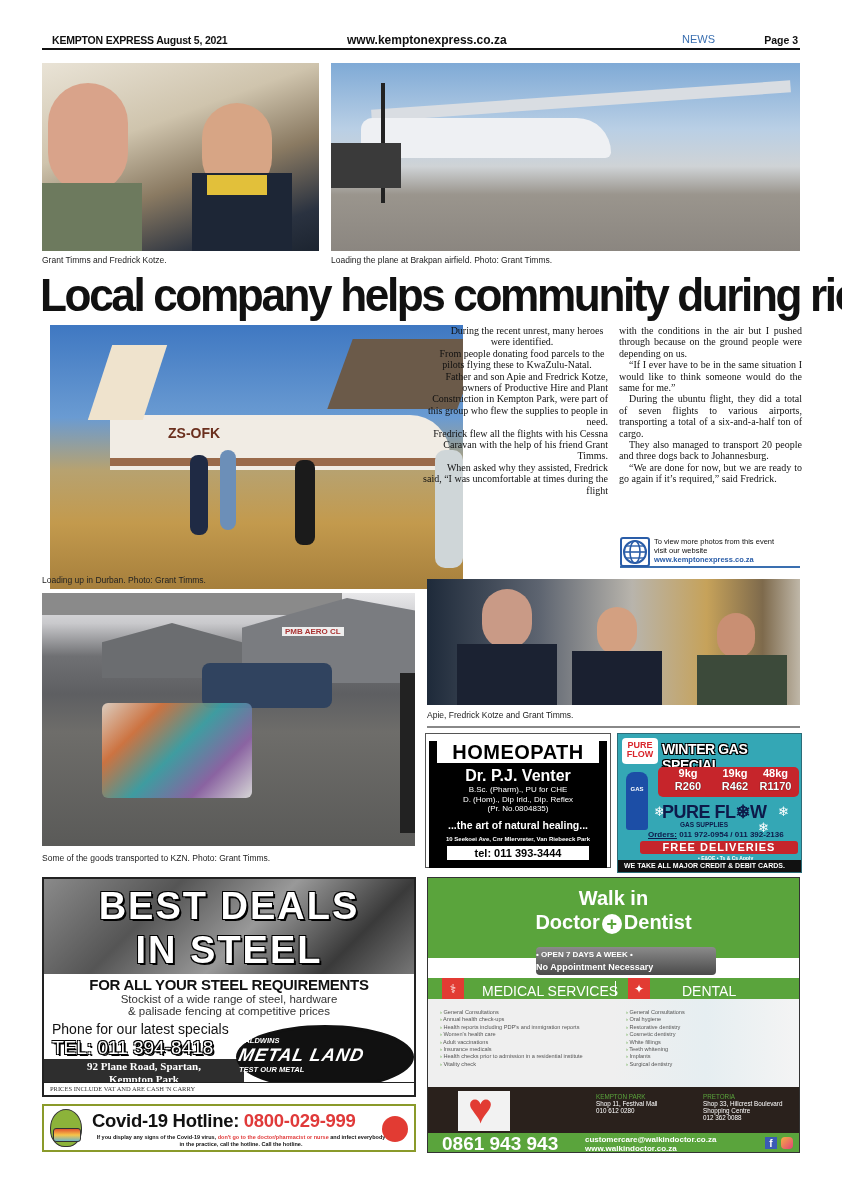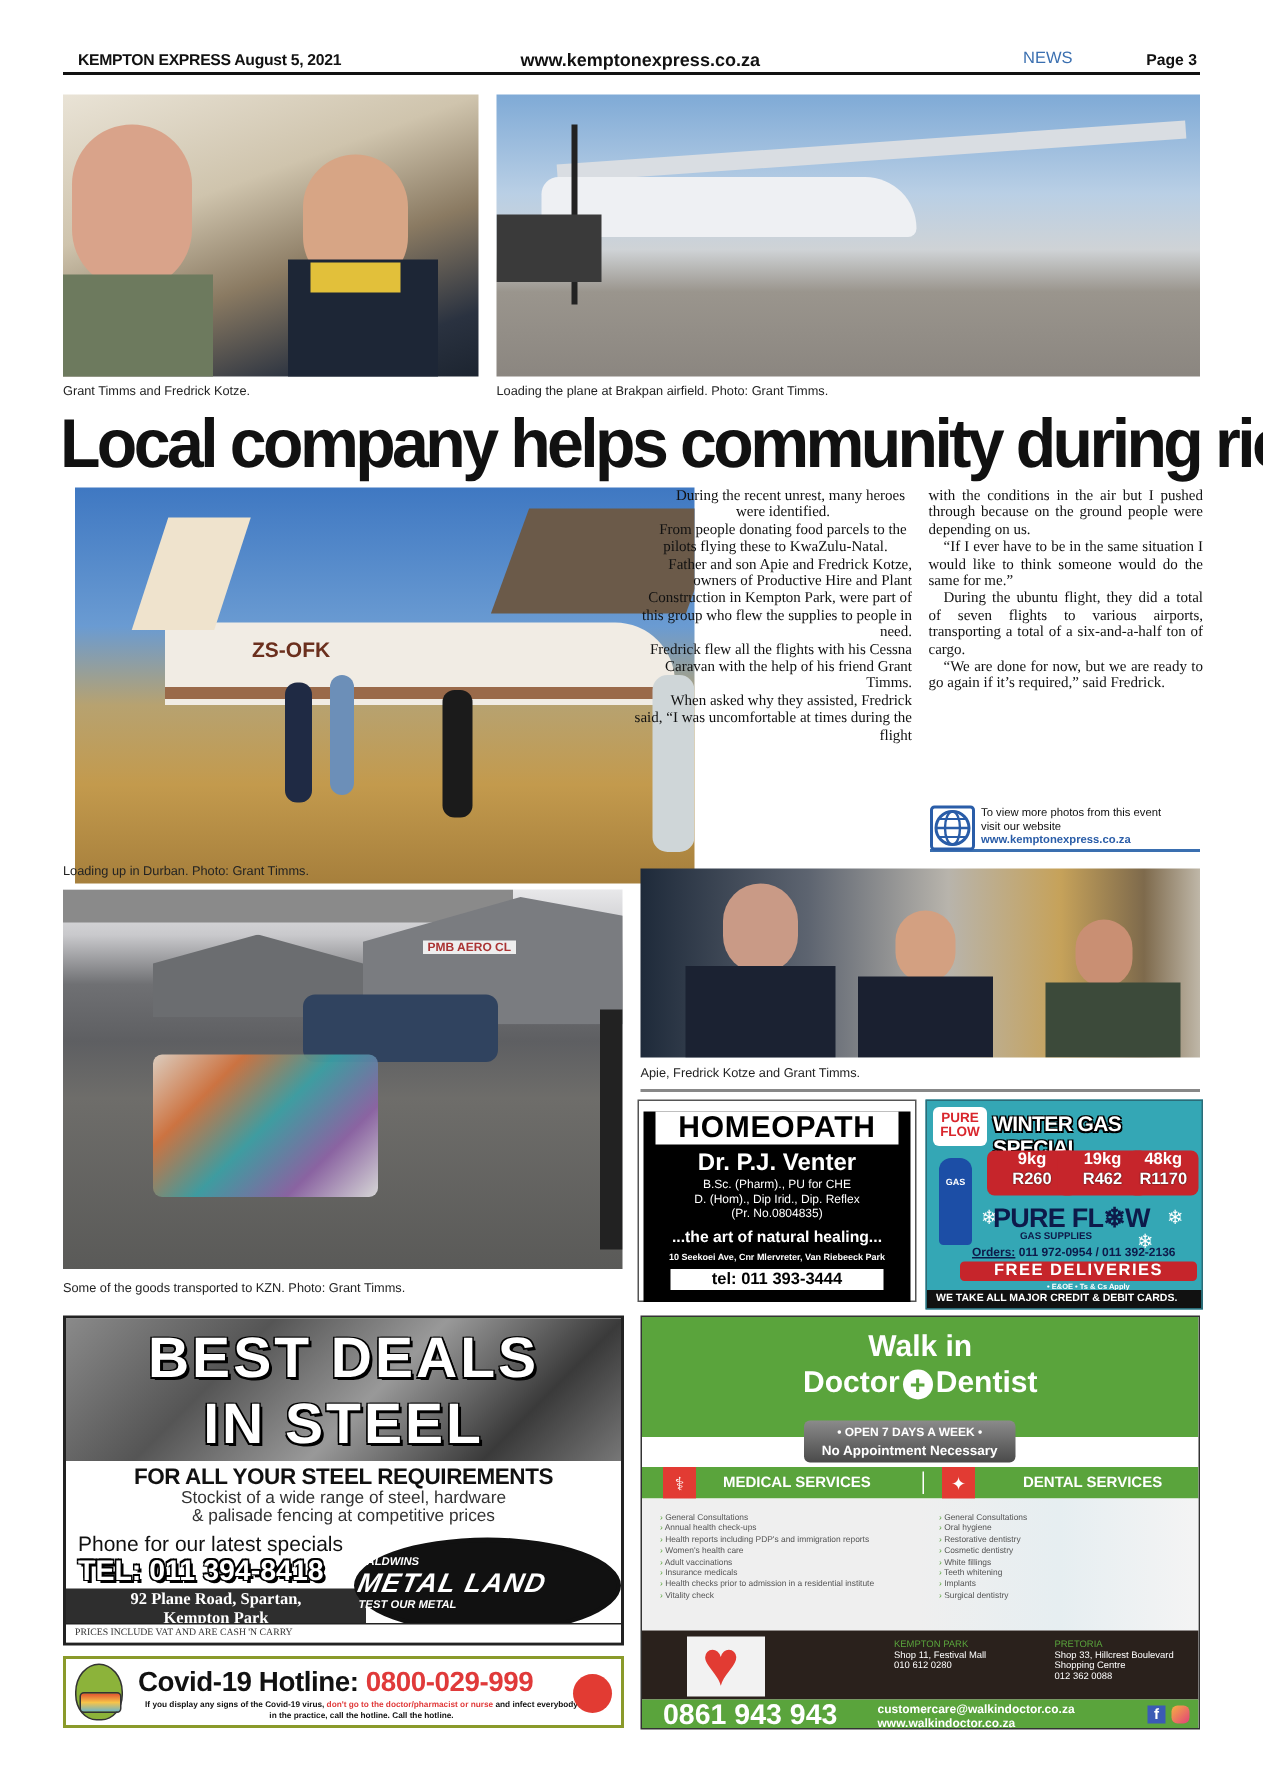--- a/index.html
+++ b/index.html
@@ -46,44 +46,44 @@
   .gas .eoe{position:absolute;left:80px;top:121px;font-size:5px;color:#fff;font-weight:bold}
   .gas .cards{position:absolute;left:0;bottom:0;width:100%;height:12px;background:#111;color:#fff;font-weight:bold;font-size:7px;line-height:12px;padding-left:6px}
   .gas .flake{position:absolute;color:#fff;font-size:13px}
   
   .steel{left:42px;top:877px;width:374px;height:220px;border:2px solid #222;background:#fff;overflow:hidden}
   .steel .banner{position:absolute;left:0;top:0;width:100%;height:95px;background:linear-gradient(135deg,#8a8a8a 0%,#555 30%,#999 55%,#3a3a3a 80%,#777 100%)}
   .steel .big{position:absolute;left:0;width:100%;text-align:center;color:#fff;font-weight:bold;font-size:38px;letter-spacing:2px;line-height:42px;text-shadow:2px 2px 0 #000,-1px -1px 0 #000,1px -1px 0 #000,-1px 1px 0 #000}
   .steel .req{position:absolute;left:0;top:97px;width:100%;text-align:center;font-weight:bold;font-size:15px;letter-spacing:-0.3px}
   .steel .stock{position:absolute;left:0;top:114px;width:100%;text-align:center;font-size:11.5px;line-height:12px;color:#333}
   .steel .phone{position:absolute;left:8px;top:142px;font-size:14px}
-  .steel .tel{position:absolute;left:8px;top:158px;font-weight:bold;font-size:19px;color:#fff;text-shadow:1px 1px 0 #000,-1px -1px 0 #000,1px -1px 0 #000,-1px 1px 0 #000,2px 2px 0 #000}
+  .steel .tel{position:absolute;left:8px;top:158px;font-weight:normal;font-size:19px;color:#fff;text-shadow:1px 1px 0 #000,-1px -1px 0 #000,1px -1px 0 #000,-1px 1px 0 #000,2px 2px 0 #000}
   .steel .addrbar{position:absolute;left:0;top:180px;width:200px;height:26px;background:#2e2e2e;color:#fff;font-family:"Liberation Serif",serif;font-weight:bold;font-size:11px;text-align:center;line-height:12.5px;padding-top:1px}
   .steel .prices{position:absolute;left:0;bottom:0;width:100%;height:13px;background:#fff;border-top:1px solid #222;font-family:"Liberation Serif",serif;font-size:6.5px;line-height:12px;padding-left:6px;color:#333}
   .steel .oval{position:absolute;left:192px;top:146px;width:178px;height:64px;border:3px solid #111;border-radius:50%;background:#111;color:#fff;text-align:left}
   .steel .oval .b{font-size:7.5px;font-style:italic;font-weight:bold;margin-top:8px}
   .steel .oval .m{font-size:18px;font-style:italic;font-weight:bold;letter-spacing:1px;line-height:20px;transform:skewX(-12deg)}
   .steel .oval .t{font-size:7.5px;font-style:italic;font-weight:bold}
   
   .covid{left:42px;top:1104px;width:374px;height:48px;border:2px solid #8a9a2a;border-top-color:#8a9a2a;background:#fff}
   .covid .mask{position:absolute;left:6px;top:3px;width:32px;height:38px;border-radius:50% 50% 45% 45%;background:#8cb33a;border:1px solid #333}
   .covid .mask::after{content:"";position:absolute;left:2px;top:18px;width:26px;height:12px;background:linear-gradient(#e2542f,#f6c44a,#6fb5c5);border-radius:3px;border:1px solid #333}
   .covid .h{position:absolute;left:48px;top:4px;font-weight:bold;font-size:18.5px;letter-spacing:-0.3px}
   .covid .h .num{color:#e03a3a}
   .covid .s{position:absolute;left:52px;top:28px;width:290px;font-size:5.5px;line-height:7px;text-align:center;font-weight:bold}
   .covid .s .red{color:#e03a3a}
   .covid .virus{position:absolute;right:6px;top:10px;width:26px;height:26px;border-radius:50%;background:#e23b33}
   
   .walk{left:427px;top:877px;width:373px;height:276px;border:1px solid #333;background:#fff;overflow:hidden}
   .walk .top{position:absolute;left:0;top:0;width:100%;height:80px;background:#5aa43c}
   .walk .wt{position:absolute;left:0;top:8px;width:100%;text-align:center;color:#fff;font-weight:bold;font-size:20px;line-height:24px}
   .walk .plus{display:inline-block;width:20px;height:20px;border-radius:50%;background:#fff;color:#5aa43c;font-size:18px;line-height:20px;vertical-align:middle;margin:0 2px}
-  .walk .open{position:absolute;left:108px;top:69px;width:141px;height:28px;background:linear-gradient(#8b8b8b,#4a4a4a);border-radius:4px;color:#fff;font-size:8px;font-weight:bold;text-align:center;line-height:12px;padding-top:2px}
+  .walk .open{position:absolute;left:108px;top:69px;width:180px;height:28px;background:linear-gradient(#8b8b8b,#4a4a4a);border-radius:4px;color:#fff;font-size:8px;font-weight:bold;line-height:12px;padding-top:2px}
   .walk .svc{position:absolute;left:0;top:100px;width:100%;height:21px;background:#5aa43c}
-  .walk .svc .lab{position:absolute;top:5px;color:#fff;font-size:10px;font-weight:bold}
+  .walk .svc .lab{position:absolute;top:5px;color:#fff;font-size:14px;font-weight:normal}
   .walk .svc .ico{position:absolute;top:0;width:22px;height:24px;background:#e23b33;color:#fff;font-size:12px;text-align:center;line-height:22px}
   .walk .svc .div{position:absolute;left:187px;top:3px;width:1px;height:15px;background:#fff}
   .walk .lists{position:absolute;left:0;top:121px;width:100%;height:88px;background:linear-gradient(90deg,#efefef 0%,#efefef 50%,#e6eef1 75%,#f4f4f4 100%)}
   .walk ul{position:absolute;list-style:none;font-size:5.6px;line-height:7.4px;color:#555}
   .walk ul li::before{content:"› ";color:#5aa43c}
   .walk .loc{position:absolute;left:0;top:209px;width:100%;height:46px;background:#2a211c}
   .walk .heart{position:absolute;left:30px;top:4px;width:52px;height:40px;background:#f2f2f2}
   .walk .heart::after{content:"♥";position:absolute;left:10px;top:-6px;font-size:42px;color:#e23b33}
   .walk .loc .lt{position:absolute;color:#fff;font-size:6.3px;line-height:7px}
   .walk .loc .lt .g{color:#5aa43c}
@@ -137,20 +137,21 @@
   <p style="text-align:center;padding-left:20px">During the recent unrest, many heroes were identified.</p>
   <p style="text-align:center;padding-left:10px">From people donating food parcels to the pilots flying these to KwaZulu-Natal.</p>
   <p style="text-align:right">Father and son Apie and Fredrick Kotze, owners of Productive Hire and Plant Construction in Kempton Park, were part of this group who flew the supplies to people in need.</p>
   <p style="text-align:right">Fredrick flew all the flights with his Cessna Caravan with the help of his friend Grant Timms.</p>
   <p style="text-align:right">When asked why they assisted, Fredrick said, “I was uncomfortable at times during the flight</p>
 </div>
 <div class="abs body-text" style="left:619px;top:325px;width:183px;text-align:justify">
   <p style="text-indent:0">with the conditions in the air but I pushed through because on the ground people were depending on us.</p>
   <p>“If I ever have to be in the same situation I would like to think someone would do the same for me.”</p>
   <p>During the ubuntu flight, they did a total of seven flights to various airports, transporting a total of a six-and-a-half ton of cargo.</p>
+  <p>They also managed to transport 20 people and three dogs back to Johannesburg.</p>
   <p>“We are done for now, but we are ready to go again if it’s required,” said Fredrick.</p>
 </div>
 <div class="abs webbox">
   <div class="globe">
     <svg width="26" height="26" viewBox="0 0 26 26">
         <circle cx="13" cy="13" r="11" fill="none" stroke="#2a5da8" stroke-width="2"></circle>
         <ellipse cx="13" cy="13" rx="5" ry="11" fill="none" stroke="#2a5da8" stroke-width="1.6"></ellipse>
         <line x1="2" y1="13" x2="24" y2="13" stroke="#2a5da8" stroke-width="1.6"></line>
         <line x1="4" y1="7" x2="22" y2="7" stroke="#2a5da8" stroke-width="1.4"></line>
         <line x1="4" y1="19" x2="22" y2="19" stroke="#2a5da8" stroke-width="1.4"></line>

